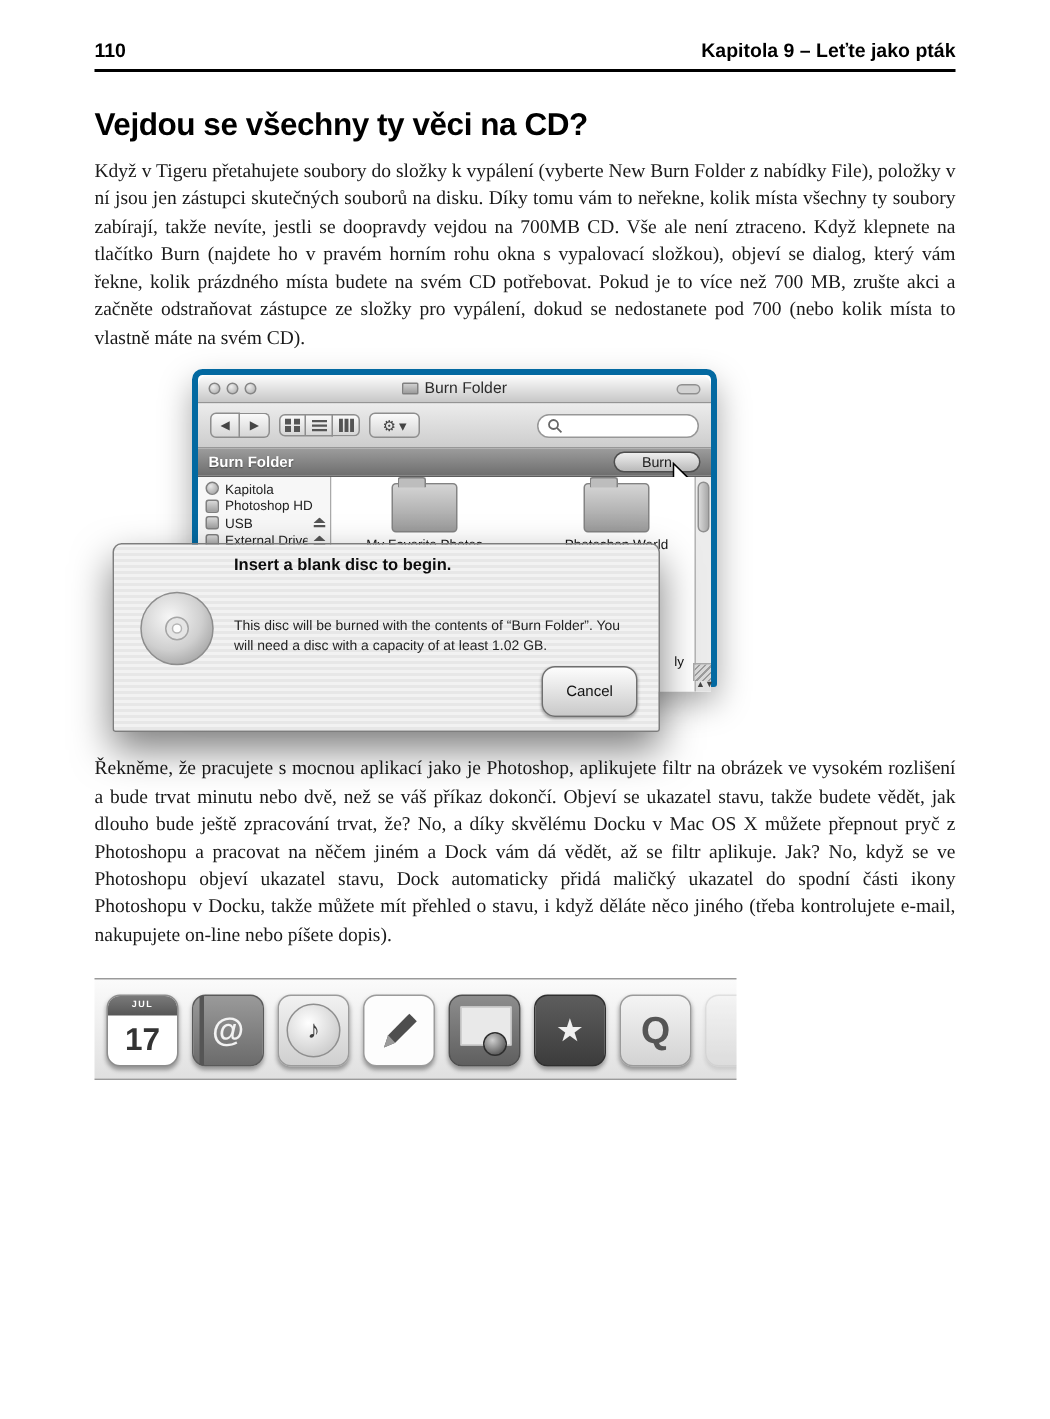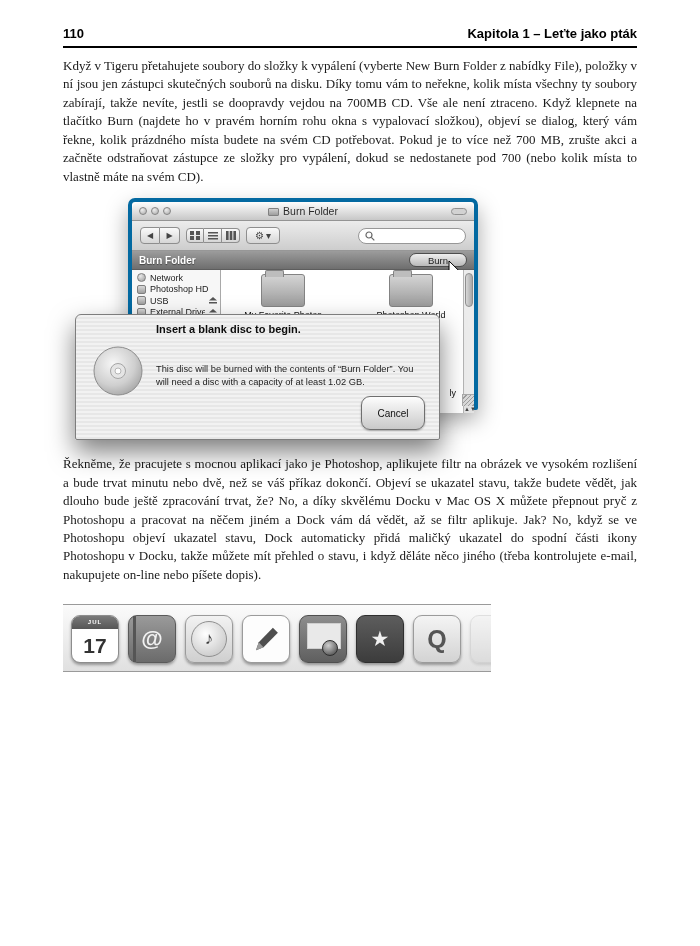--- a/index.html
+++ b/index.html
@@ -116,24 +116,25 @@
   .qt .g { font-size:25px; font-weight:700; color:#555; }
   .partial { opacity:.3; background:linear-gradient(#eee,#ccc); border:1px solid #aaa; }
 </style>
 </head>
 <body>
 
 <div class="page">
 
   <div class="runhead">
     <span>110</span>
-    <span>Kapitola 1 – Leťte jako pták</span>
+    <span>Kapitola 9 – Leťte jako pták</span>
   </div>
   <div class="rule"></div>
 
+  <h1 class="sec">Vejdou se všechny ty věci na CD?</h1>
   <p class="body">Když v Tigeru přetahujete soubory do složky k vypálení (vyberte New Burn Folder z nabídky File), položky v ní jsou jen zástupci skutečných souborů na disku. Díky tomu vám to neřekne, kolik místa všechny ty soubory zabírají, takže nevíte, jestli se doopravdy vejdou na 700MB CD. Vše ale není ztraceno. Když klepnete na tlačítko Burn (najdete ho v pravém horním rohu okna s vypalovací složkou), objeví se dialog, který vám řekne, kolik prázdného místa budete na svém CD potřebovat. Pokud je to více než 700 MB, zrušte akci a začněte odstraňovat zástupce ze složky pro vypálení, dokud se nedostanete pod 700 (nebo kolik místa to vlastně máte na svém CD).</p>
 
   <div class="fig1">
 
     <div class="finder">
       <div class="titlebar">
         <span class="light"></span>
         <span class="light"></span>
         <span class="light"></span>
         <span class="wintitle"><span class="minifolder"></span><span>Burn Folder</span></span>
@@ -192,21 +193,21 @@
           </div>
         <svg class="cursor" width="12" height="18" viewBox="0 0 12 18">
           <path d="M1,1 L1,14 L4.2,11.4 L6.2,16.4 L8.6,15.4 L6.6,10.6 L10.8,10.6 Z" fill="#fff" stroke="#000" stroke-width="1"></path>
         </svg>
       </div>
 
       <div class="finder-content">
         <div class="sidebar">
           <div class="side-item">
             <span class="side-ic globe"></span>
-            <span class="side-lbl">Network</span>
+            <span class="side-lbl">Kapitola</span>
           </div>
           <div class="side-item">
             <span class="side-ic"></span>
             <span class="side-lbl">Photoshop HD</span>
           </div>
           <div class="side-item">
             <span class="side-ic"></span>
             <span class="side-lbl">USB</span>
             <svg class="eject" width="8" height="7">
                 <polygon points="4,0 8,3.6 0,3.6" fill="#555"></polygon>

